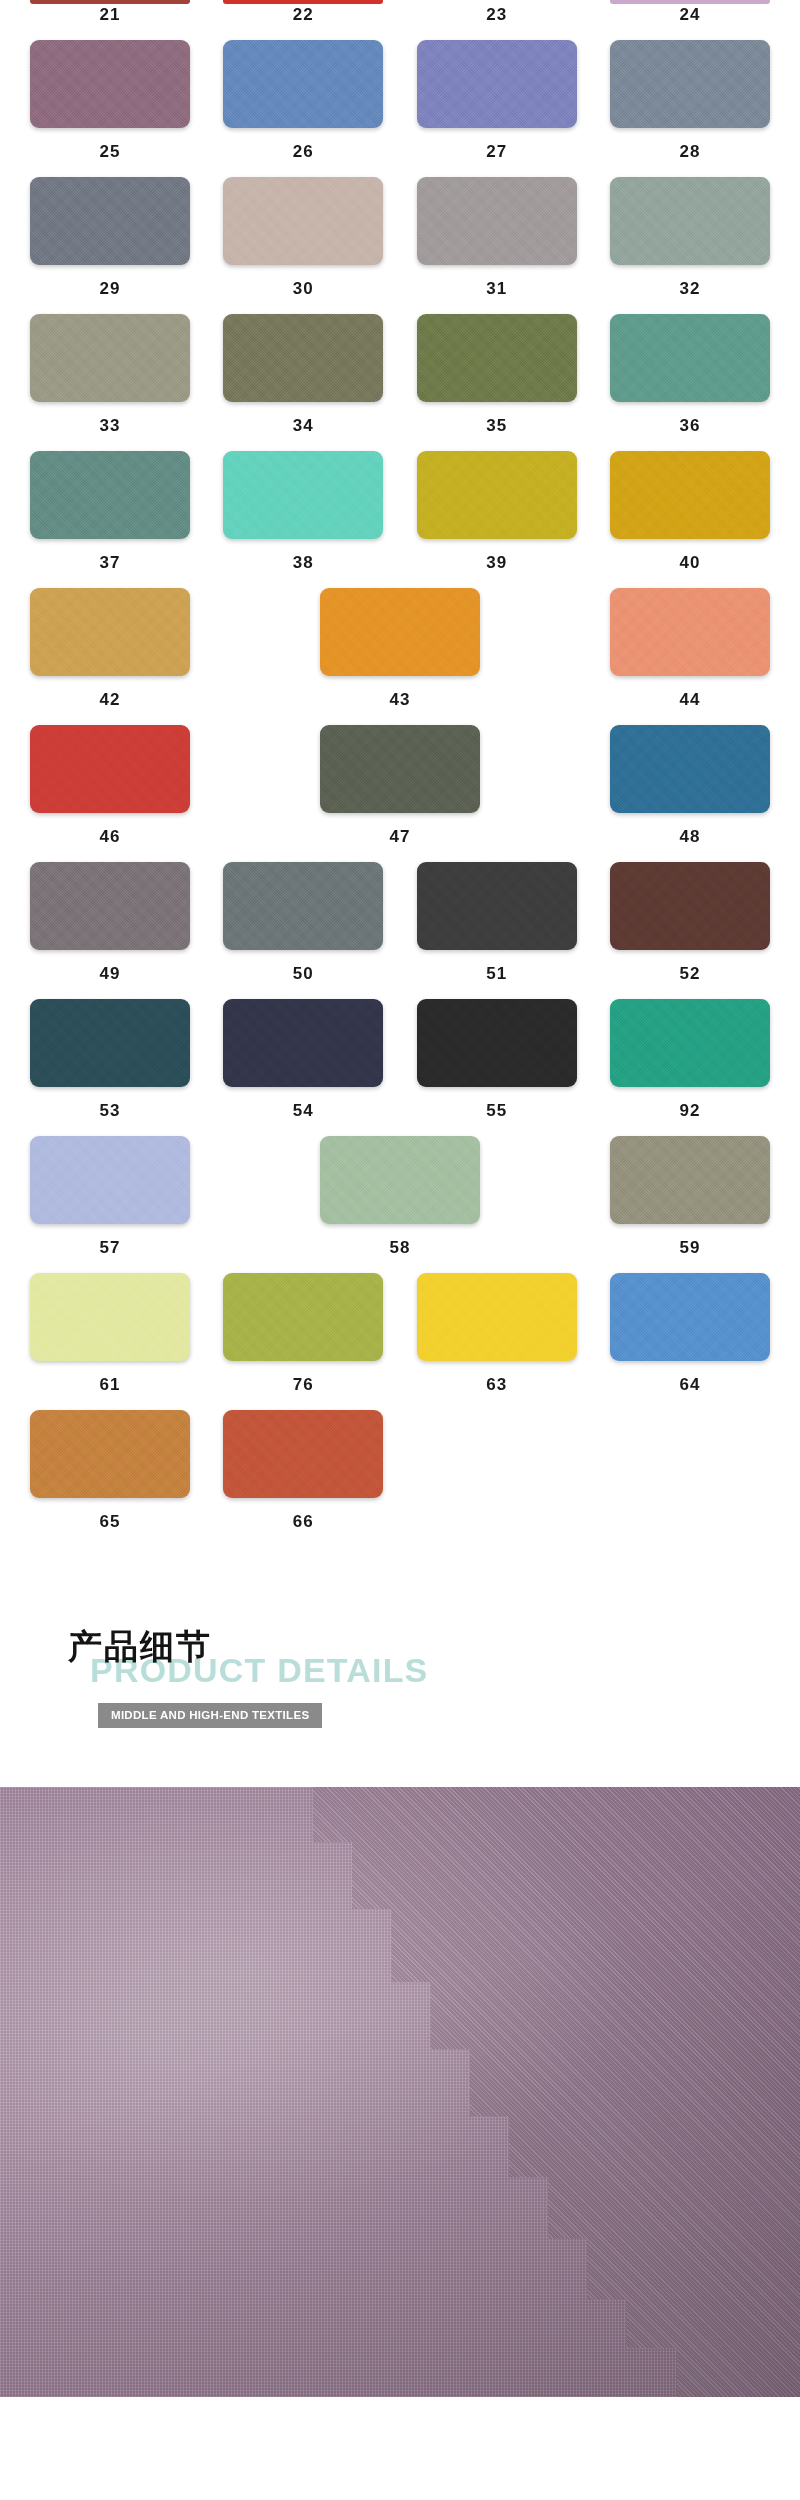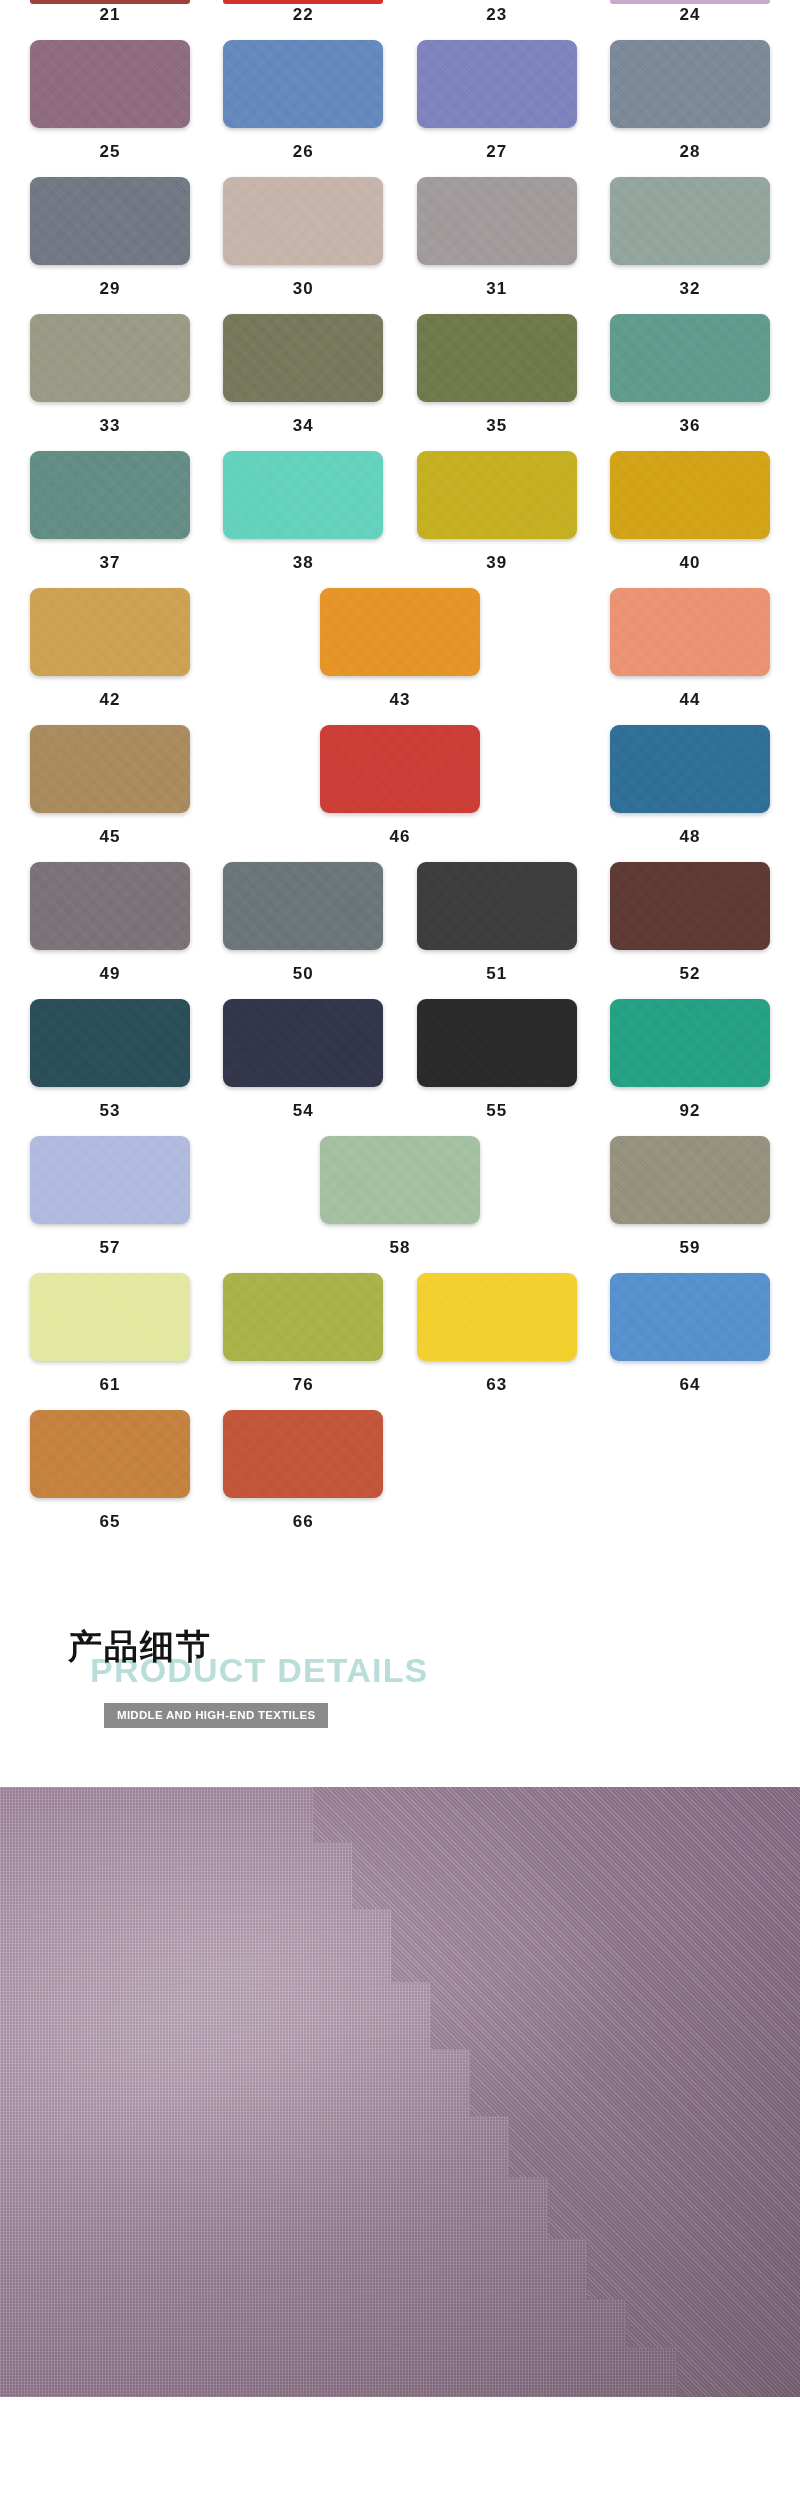--- a/index.html
+++ b/index.html
@@ -98,21 +98,21 @@
     top: 22px;
     font-size: 34px;
     font-weight: 700;
     letter-spacing: 2px;
     color: #141414;
     line-height: 1;
     white-space: nowrap;
   }
   .details-badge {
     position: absolute;
-    left: 104px;
+    left: 98px;
     top: 96px;
     background: #8a8a8a;
     color: #ffffff;
     font-size: 11.5px;
     font-weight: 700;
     letter-spacing: 0.3px;
     padding: 7px 13px 6px 13px;
     line-height: 1;
     white-space: nowrap;
   }
@@ -280,26 +280,26 @@
           <div class="swatch-chip" style="background: rgb(228, 147, 39);"></div>
           <div class="swatch-label">43</div>
         </div>
         <div class="swatch-cell">
           <div class="swatch-chip" style="background: rgb(234, 146, 114);"></div>
           <div class="swatch-label">44</div>
         </div>
       </div>
       <div class="swatch-row">
         <div class="swatch-cell">
-          <div class="swatch-chip" style="background: rgb(169, 138, 93);"></div>
-          <div class="swatch-label">45</div>
-        </div>
-        <div class="swatch-cell">
           <div class="swatch-chip" style="background: rgb(203, 61, 54);"></div>
           <div class="swatch-label">46</div>
+        </div>
+        <div class="swatch-cell">
+          <div class="swatch-chip" style="background: rgb(91, 97, 82);"></div>
+          <div class="swatch-label">47</div>
         </div>
         <div class="swatch-cell">
           <div class="swatch-chip" style="background: rgb(47, 111, 150);"></div>
           <div class="swatch-label">48</div>
         </div>
       </div>
       <div class="swatch-row">
         <div class="swatch-cell">
           <div class="swatch-chip" style="background: rgb(123, 114, 120);"></div>
           <div class="swatch-label">49</div>

